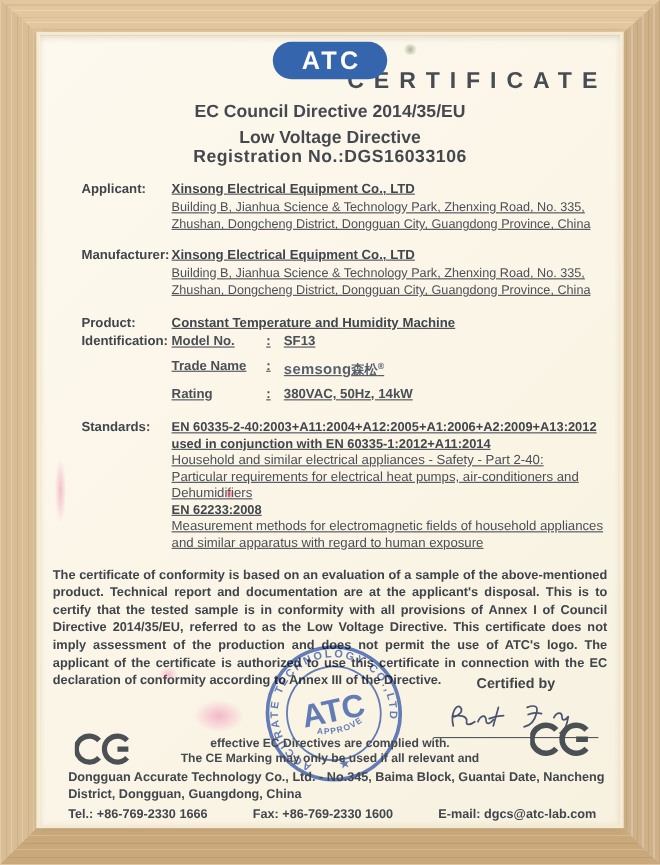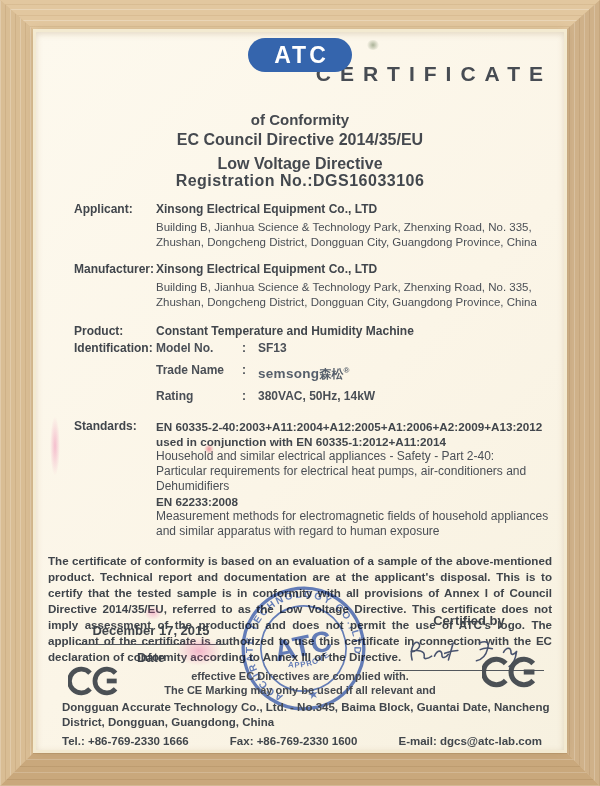--- a/index.html
+++ b/index.html
@@ -40,21 +40,21 @@
   .cert-title{position:relative;z-index:1;margin-top:-14px;text-align:right;
     font-size:21px;line-height:32px;font-weight:bold;letter-spacing:9px;padding-left:9px;color:#474c53;}
   .conformity{margin-top:21px;text-align:center;font-size:15px;font-weight:bold;color:#45494f;}
   .directive{margin-top:3px;text-align:center;font-size:16px;line-height:17px;font-weight:bold;color:#45494f;}
   .directive2{margin-top:7px;text-align:center;font-size:16px;line-height:17px;font-weight:bold;color:#45494f;}
   .registration{margin-top:0;text-align:center;font-size:16px;font-weight:bold;letter-spacing:.5px;color:#43484e;}
   
   .fields{margin:8px 0 0 26px;}
   .frow{display:flex;margin-top:12px;}
   .flabel{width:82px;flex:0 0 82px;font-size:12px;font-weight:bold;color:#41464c;}
-  .fvalue{flex:1;font-size:11.5px;line-height:15px;color:#4a4f56;}
+  .fvalue{flex:1;font-size:11.5px;line-height:15px;color:#4a4f56;text-decoration:underline;}
   .fvalue .cname{font-size:12px;font-weight:bold;color:#41464c;}
   .fvalue .addr{margin-top:3px;}
   .bold-val{font-size:12px;font-weight:bold;color:#41464c;}
   .ident-row{display:flex;margin-bottom:7px;}
   .ident-name{width:86px;flex:0 0 86px;font-size:12px;font-weight:bold;}
   .ident-colon{width:16px;flex:0 0 16px;font-size:12px;font-weight:bold;}
   .ident-val{font-size:12px;font-weight:bold;}
   .brand{font-size:13.5px;font-weight:bold;color:#565f6b;letter-spacing:.3px;}
   .brand-cjk{font-size:12px;font-weight:bold;color:#565f6b;}
   .brand-reg{font-size:8px;vertical-align:super;color:#565f6b;}
@@ -99,21 +99,20 @@
 <div class="frame-piece frame-left"></div>
 <div class="frame-piece frame-right"></div>
 
 <div class="paper">
   <div class="content">
 
     <div class="atc-pill" style="background:#3565ad;">
       <span>ATC</span>
     </div>
     <div class="cert-title">CERTIFICATE</div>
-    <div class="conformity">of Conformity</div>
     <div class="directive">EC Council Directive 2014/35/EU</div>
     <div class="directive2">Low Voltage Directive</div>
     <div class="registration">Registration No.:DGS16033106</div>
 
     <div class="fields">
 
       <div class="frow">
         <div class="flabel">Applicant:</div>
         <div class="fvalue">
           <div class="cname">Xinsong Electrical Equipment Co., LTD</div>
@@ -178,25 +177,20 @@
           <path d="M58,14 l-5,18"></path>
           <path d="M49,25 c5,-2 10,-3 14,-3"></path>
           <path d="M86,14 c8,-3 11,-1 9,6 c-2,8 -7,12 -12,13"></path>
           <path d="M87,21 c4,-2 9,-2 13,-1"></path>
           <path d="M112,24 c3,-6 8,-6 8,0 c0,3 3,3 6,-1 c-1,7 -3,14 -8,16"></path>
         </g>
       </svg>
       <div class="sig-line"></div>
     </div>
 
-    <div class="date-group">
-      <div class="date-value">December 17, 2015</div>
-      <div class="date-line"></div>
-      <div class="date-label">Date</div>
-    </div>
 
     <svg class="stamp" viewBox="0 0 130 130">
       <circle cx="65" cy="65" r="58" fill="none" stroke="#4a6cc3" stroke-width="3.2"></circle>
       <circle cx="65" cy="65" r="41" fill="none" stroke="#4a6cc3" stroke-width="1.6"></circle>
       <defs>
         <path id="ringpath" d="M36.9,105.1 A49,49 0 1 1 93.1,105.1"></path>
         <path id="approvepath" d="M41,77 Q65,88 89,77"></path>
       </defs>
       <text font-size="9.6" letter-spacing="2" fill="#4a6cc3" font-weight="bold" font-family="Liberation Sans, sans-serif">
         <textPath href="#ringpath">ACCURATE TECHNOLOGY CO.,LTD</textPath>

